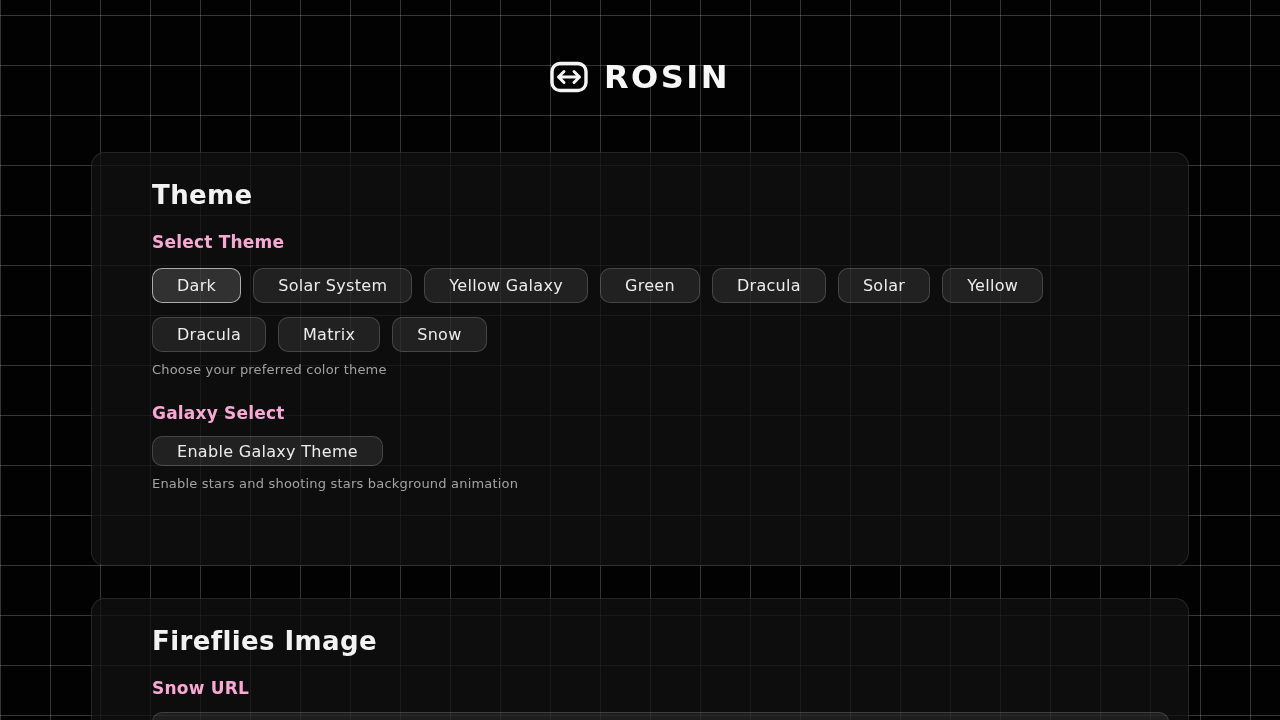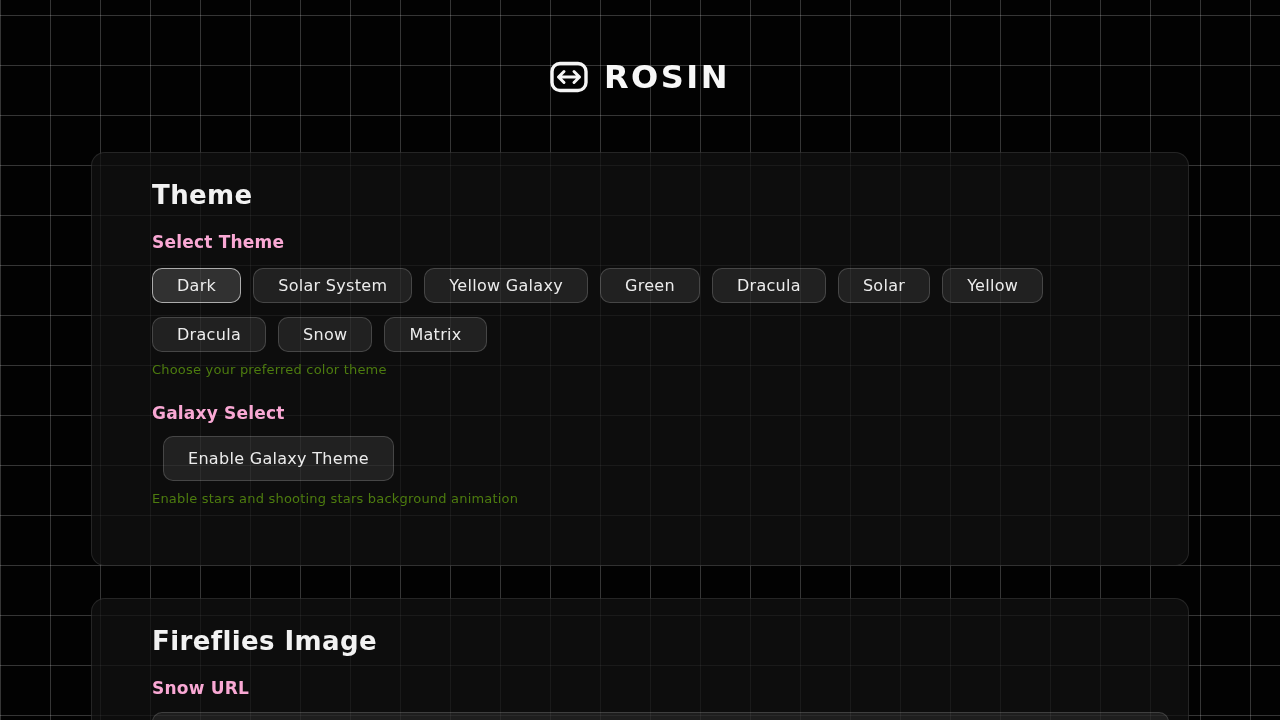--- a/index.html
+++ b/index.html
@@ -53,25 +53,25 @@
     border:1px solid rgba(255,255,255,0.17);
     border-radius:10px;
     color:#ececec; font-size:16px; letter-spacing:0.3px;
     font-family:inherit; cursor:pointer; white-space:nowrap;
   }
   .theme-btn.selected {
     border-color:rgba(255,255,255,0.60);
     background:rgba(255,255,255,0.15);
   }
   .helper-text {
-    margin-top:10px; font-size:13px; color:#4d7c0f; letter-spacing:0.2px;
+    margin-top:10px; font-size:13px; color:#a3a3a3; letter-spacing:0.2px;
     line-height:16px;
   }
   .galaxy-label { margin-top:24px; }
-  .galaxy-btn { margin-top:12px; height:45px;margin-left:11px; }
+  .galaxy-btn { margin-top:12px; height:30px; }
   .url-input {
     margin-top:13px; width:1017px; height:42px;
     background:rgba(255,255,255,0.07);
     border:1px solid rgba(255,255,255,0.15);
     border-radius:10px;
     color:#ececec; font-size:15px; font-family:inherit;
     padding:0 16px; outline:none; display:block;
   }
 </style>
 </head>
@@ -97,22 +97,22 @@
     <button class="theme-btn">Solar System</button>
     <button class="theme-btn">Yellow Galaxy</button>
     <button class="theme-btn">Green</button>
     <button class="theme-btn">Dracula</button>
     <button class="theme-btn">Solar</button>
     <button class="theme-btn">Yellow</button>
   </div>
 
   <div class="btn-row second">
     <button class="theme-btn">Dracula</button>
+    <button class="theme-btn">Matrix</button>
     <button class="theme-btn">Snow</button>
-    <button class="theme-btn">Matrix</button>
   </div>
 
   <div class="helper-text">Choose your preferred color theme</div>
 
   <div class="field-label galaxy-label">Galaxy Select</div>
 
   <button class="theme-btn galaxy-btn">Enable Galaxy Theme</button>
 
   <div class="helper-text">Enable stars and shooting stars background animation</div>
 </div>

